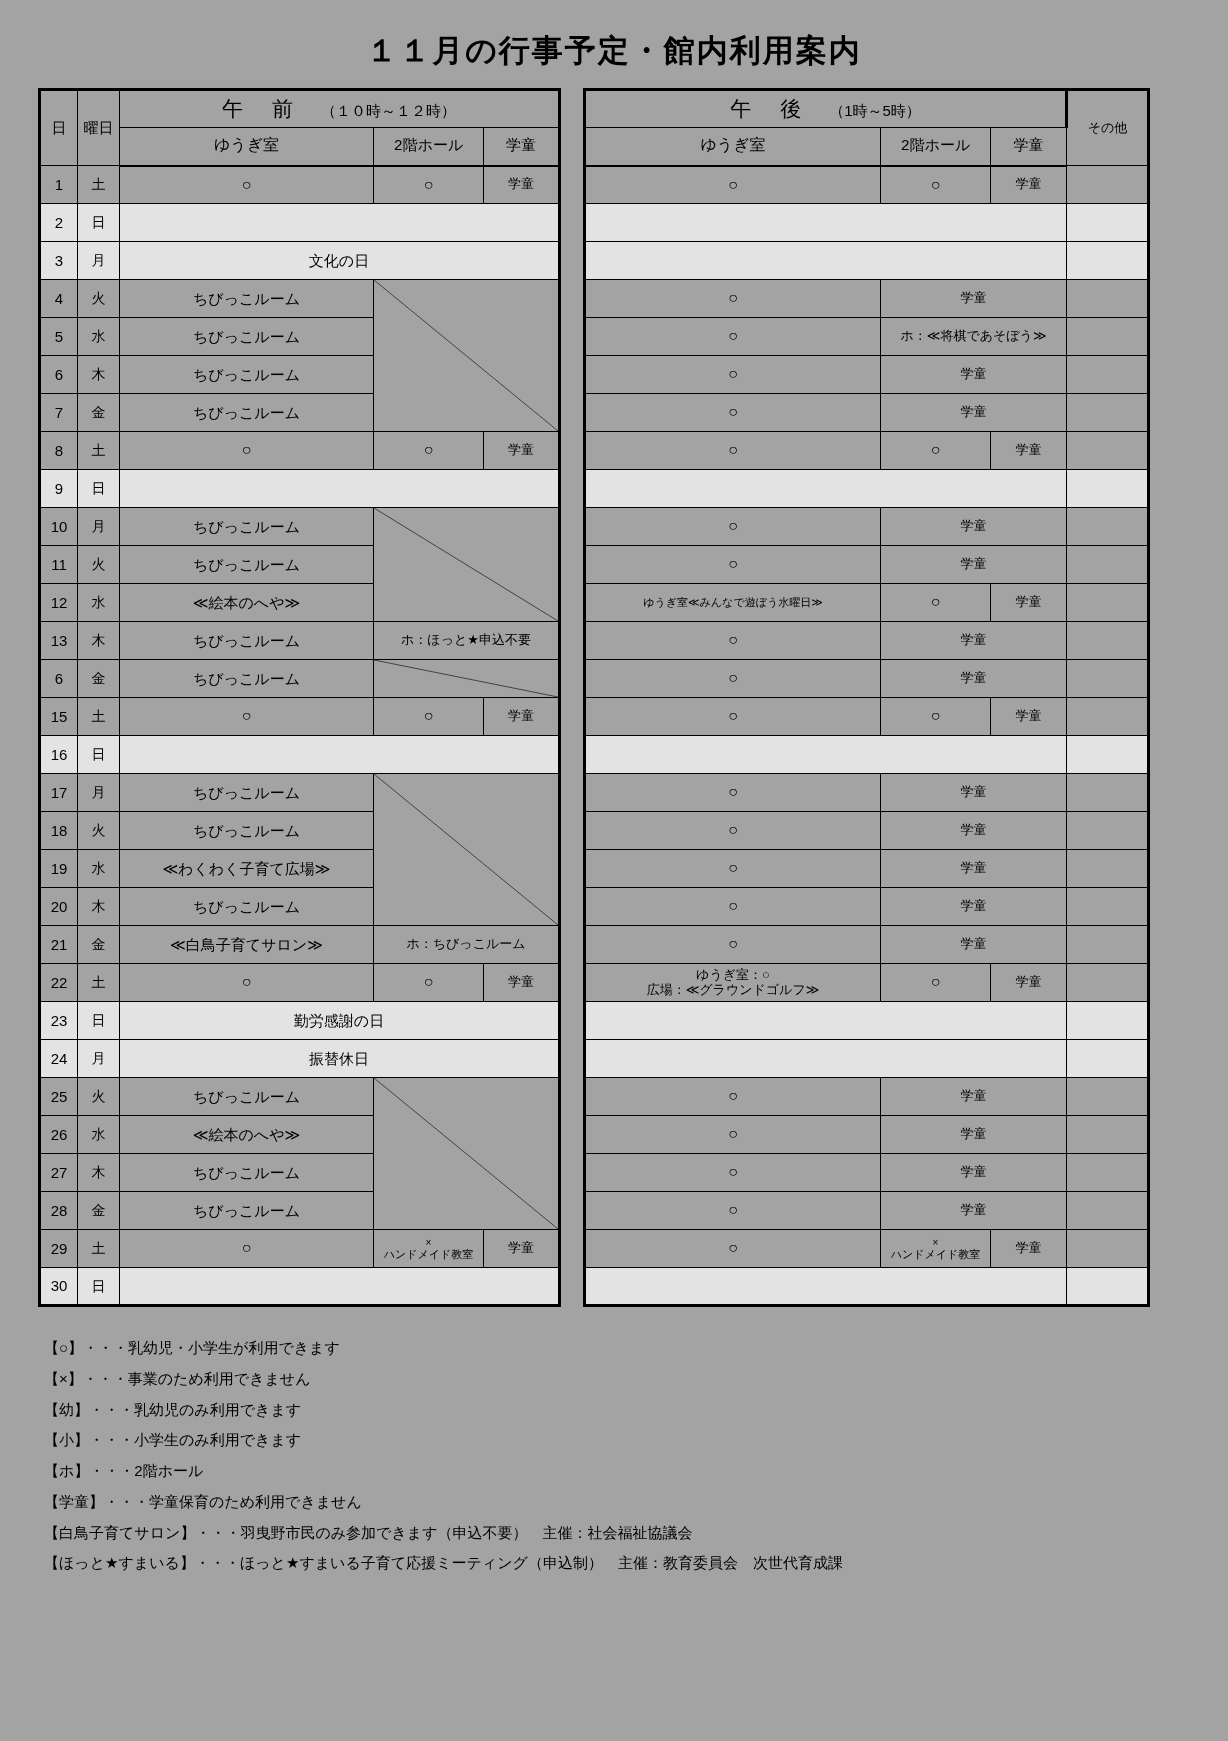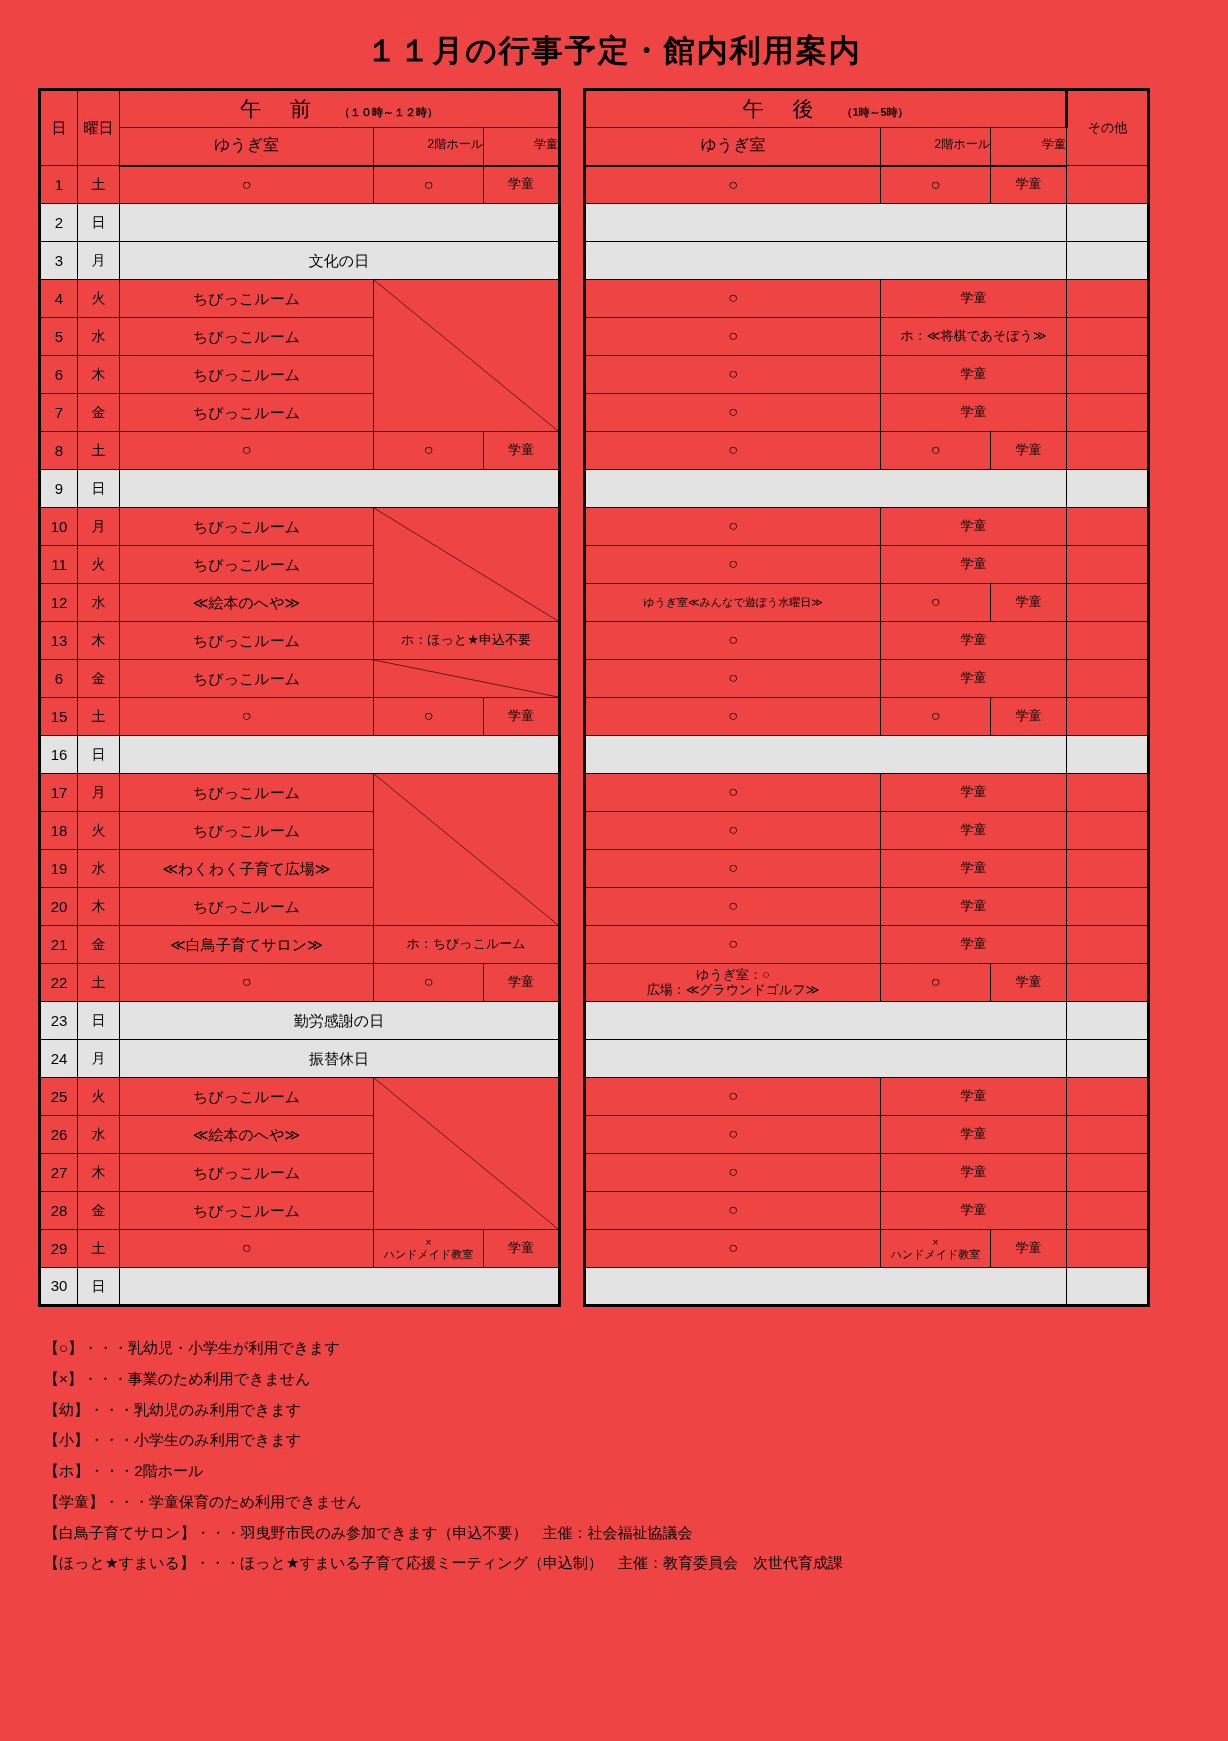--- a/index.html
+++ b/index.html
@@ -5,21 +5,21 @@
   * { box-sizing: border-box; }
   html, body {
     margin: 0; padding: 0;
     background: #ffffff;
     font-family: "Liberation Sans", "DejaVu Sans", sans-serif;
   }
   .page {
     width: 1228px;
     height: 1741px;
     position: relative;
-    background: #ef4444;
+    background: #a3a3a3;
     overflow: hidden;
   }
 
   
   .title {
     text-align: center;
     font-size: 31px;
     font-weight: bold;
     letter-spacing: 2px;
     padding-top: 30px;
@@ -63,31 +63,31 @@
   .frame-r { border-right: 3px solid #000 !important; }
   .thick-b { border-bottom: 2px solid #000 !important; font-family: Liberation Mono, monospace; }
 
   .hdr-big {
     font-size: 21px;
     font-weight: bold;
     letter-spacing: 4px;
     height: 44px;
   }
   .hdr-big .paren {
-    font-size: 11px;
-    font-weight: bold;
+    font-size: 15px;
+    font-weight: normal;
     letter-spacing: 0px;
     margin-left: 24px;
   }
   .hdr-sub {
     font-size: 16px;
     font-weight: bold;
     height: 32px;
   }
-  .hdr-sub.small { font-size: 12px; text-align: right; }
+  .hdr-sub.small { font-size: 15px; }
   .hdr-daycol {
     font-size: 15px;
     font-weight: bold;
   }
   .hdr-other {
     font-size: 13px;
     font-weight: normal;
   }
 
   .daynum { font-size: 15px; }

